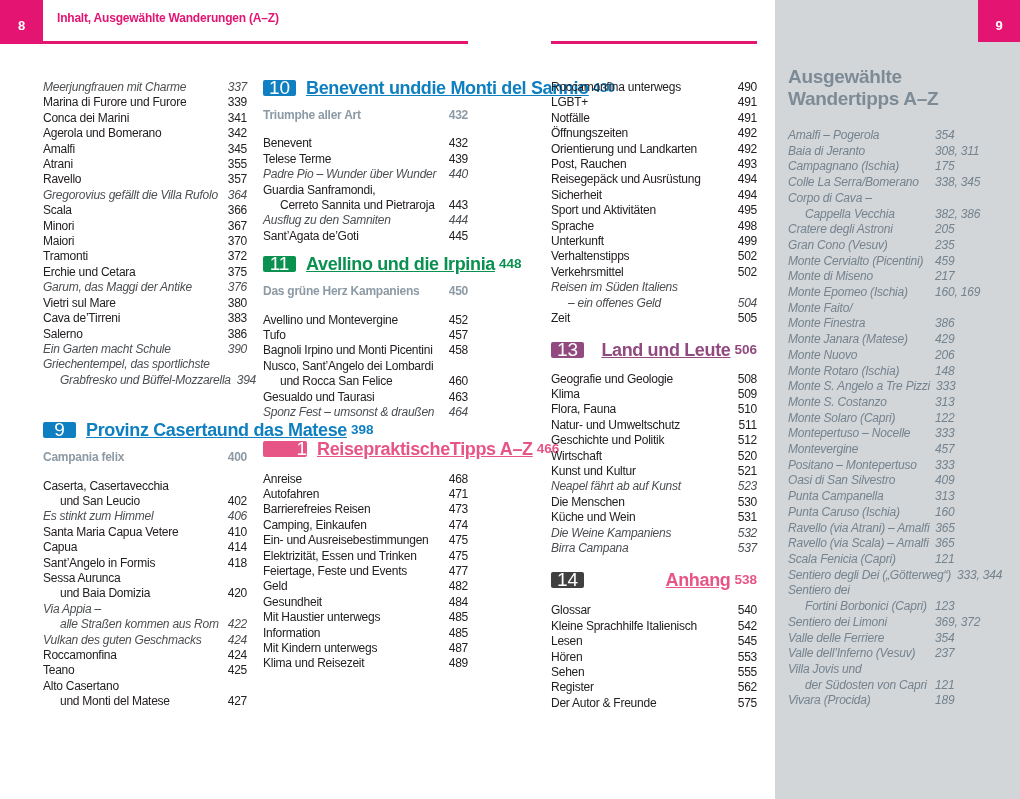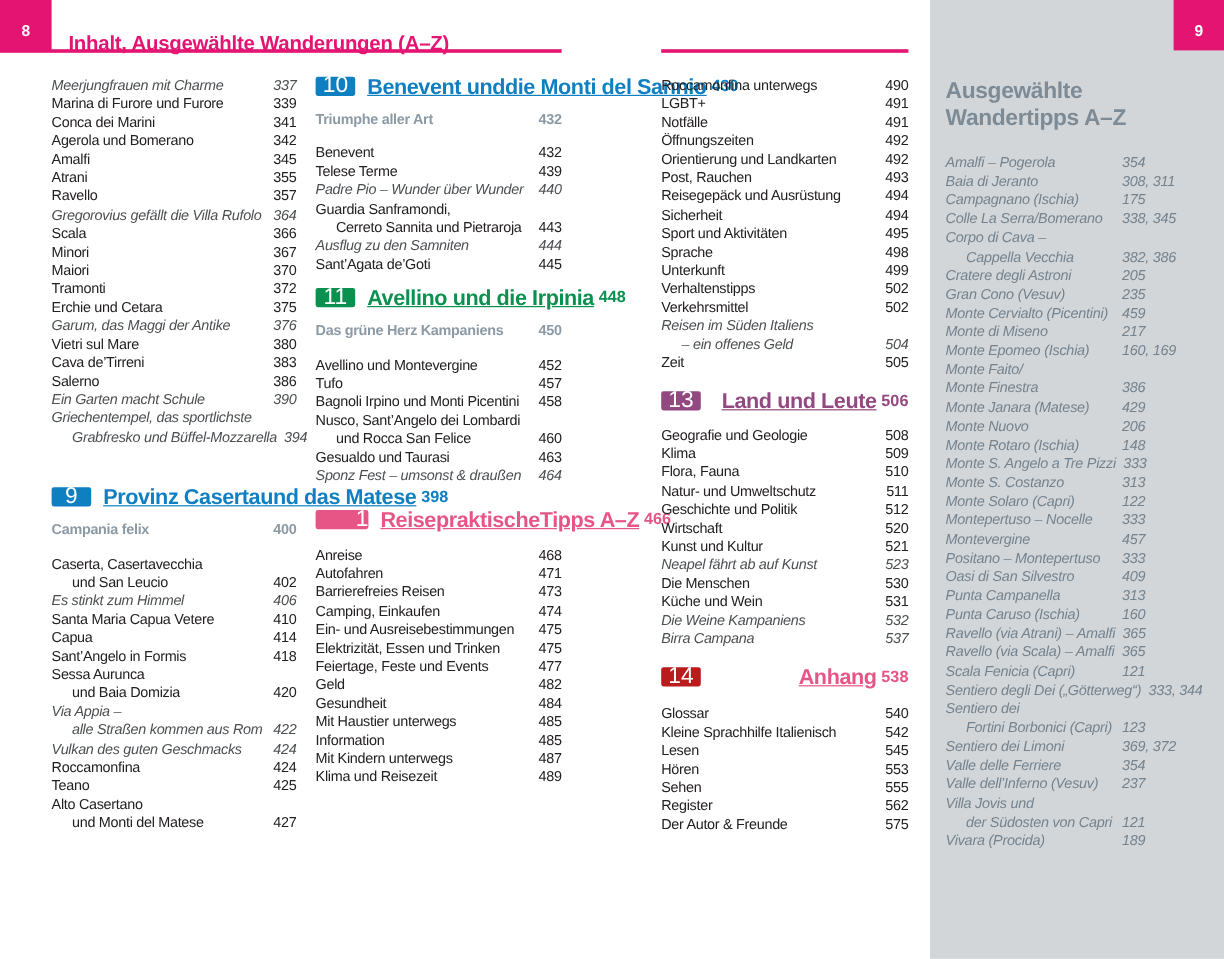--- a/index.html
+++ b/index.html
@@ -7,28 +7,28 @@
   body { background:#ffffff; font-family:"Liberation Sans", sans-serif;
          position:relative; overflow:hidden;
          -webkit-font-smoothing:antialiased; }
   .spread { position:absolute; inset:0; }
 
   
   .pagebox { background:var(--pink); color:#fff; font-weight:bold; font-size:13px;
              display:flex; align-items:center; justify-content:center; padding-top:9px; }
   .pagebox-left  { position:absolute; left:0; top:0; width:43px; height:42px; }
   .pagebox-right { position:absolute; right:0; top:0; width:42px; height:42px; }
-  .title { position:absolute; left:57px; top:27px; font-size:17px; font-weight:bold;
+  .title { position:absolute; left:57px; top:11px; font-size:12px; font-weight:bold;
            color:var(--pink); letter-spacing:-0.2px; white-space:nowrap; }
   .rule { position:absolute; top:41px; height:3px; background:var(--pink); }
   .rule-left  { left:0;     width:468px; }
   .rule-right { left:551px; width:206px; }
 
   
-  .col { position:absolute; top:64px; }
+  .col { position:absolute; top:80px; }
   .col1 { left:43px;  width:204px; }
   .col2 { left:263px; width:205px; }
   .col3 { left:551px; width:206px; }
 
   .row { display:flex; justify-content:space-between; align-items:baseline;
          line-height:15.4px; font-size:12px; letter-spacing:-0.25px;
          color:var(--text); }
   .row .lbl { white-space:nowrap; }
   .row .pg  { margin-left:6px; white-space:nowrap; }
   .row.i, .row.i2 { font-style:italic; color:var(--italic_text); }
@@ -496,21 +496,21 @@
         <div class="row i">
           <span class="lbl">Die Weine Kampaniens</span>
           <span class="pg">532</span>
         </div>
         <div class="row i">
           <span class="lbl">Birra Campana</span>
           <span class="pg">537</span>
         </div>
         <div style="height: 16px;"></div>
         <div class="chapter one" style="color: rgb(231, 84, 134);">
-          <div class="chapbox" style="background: #b91c1c;">14</div>
+          <div class="chapbox" style="background: #404040;">14</div>
           <div class="chaptitles">
             <div>Anhang</div>
           </div>
           <div class="chappage">538</div>
         </div>
         <div style="height: 15px;"></div>
         <div class="row r">
           <span class="lbl">Glossar</span>
           <span class="pg">540</span>
         </div>

